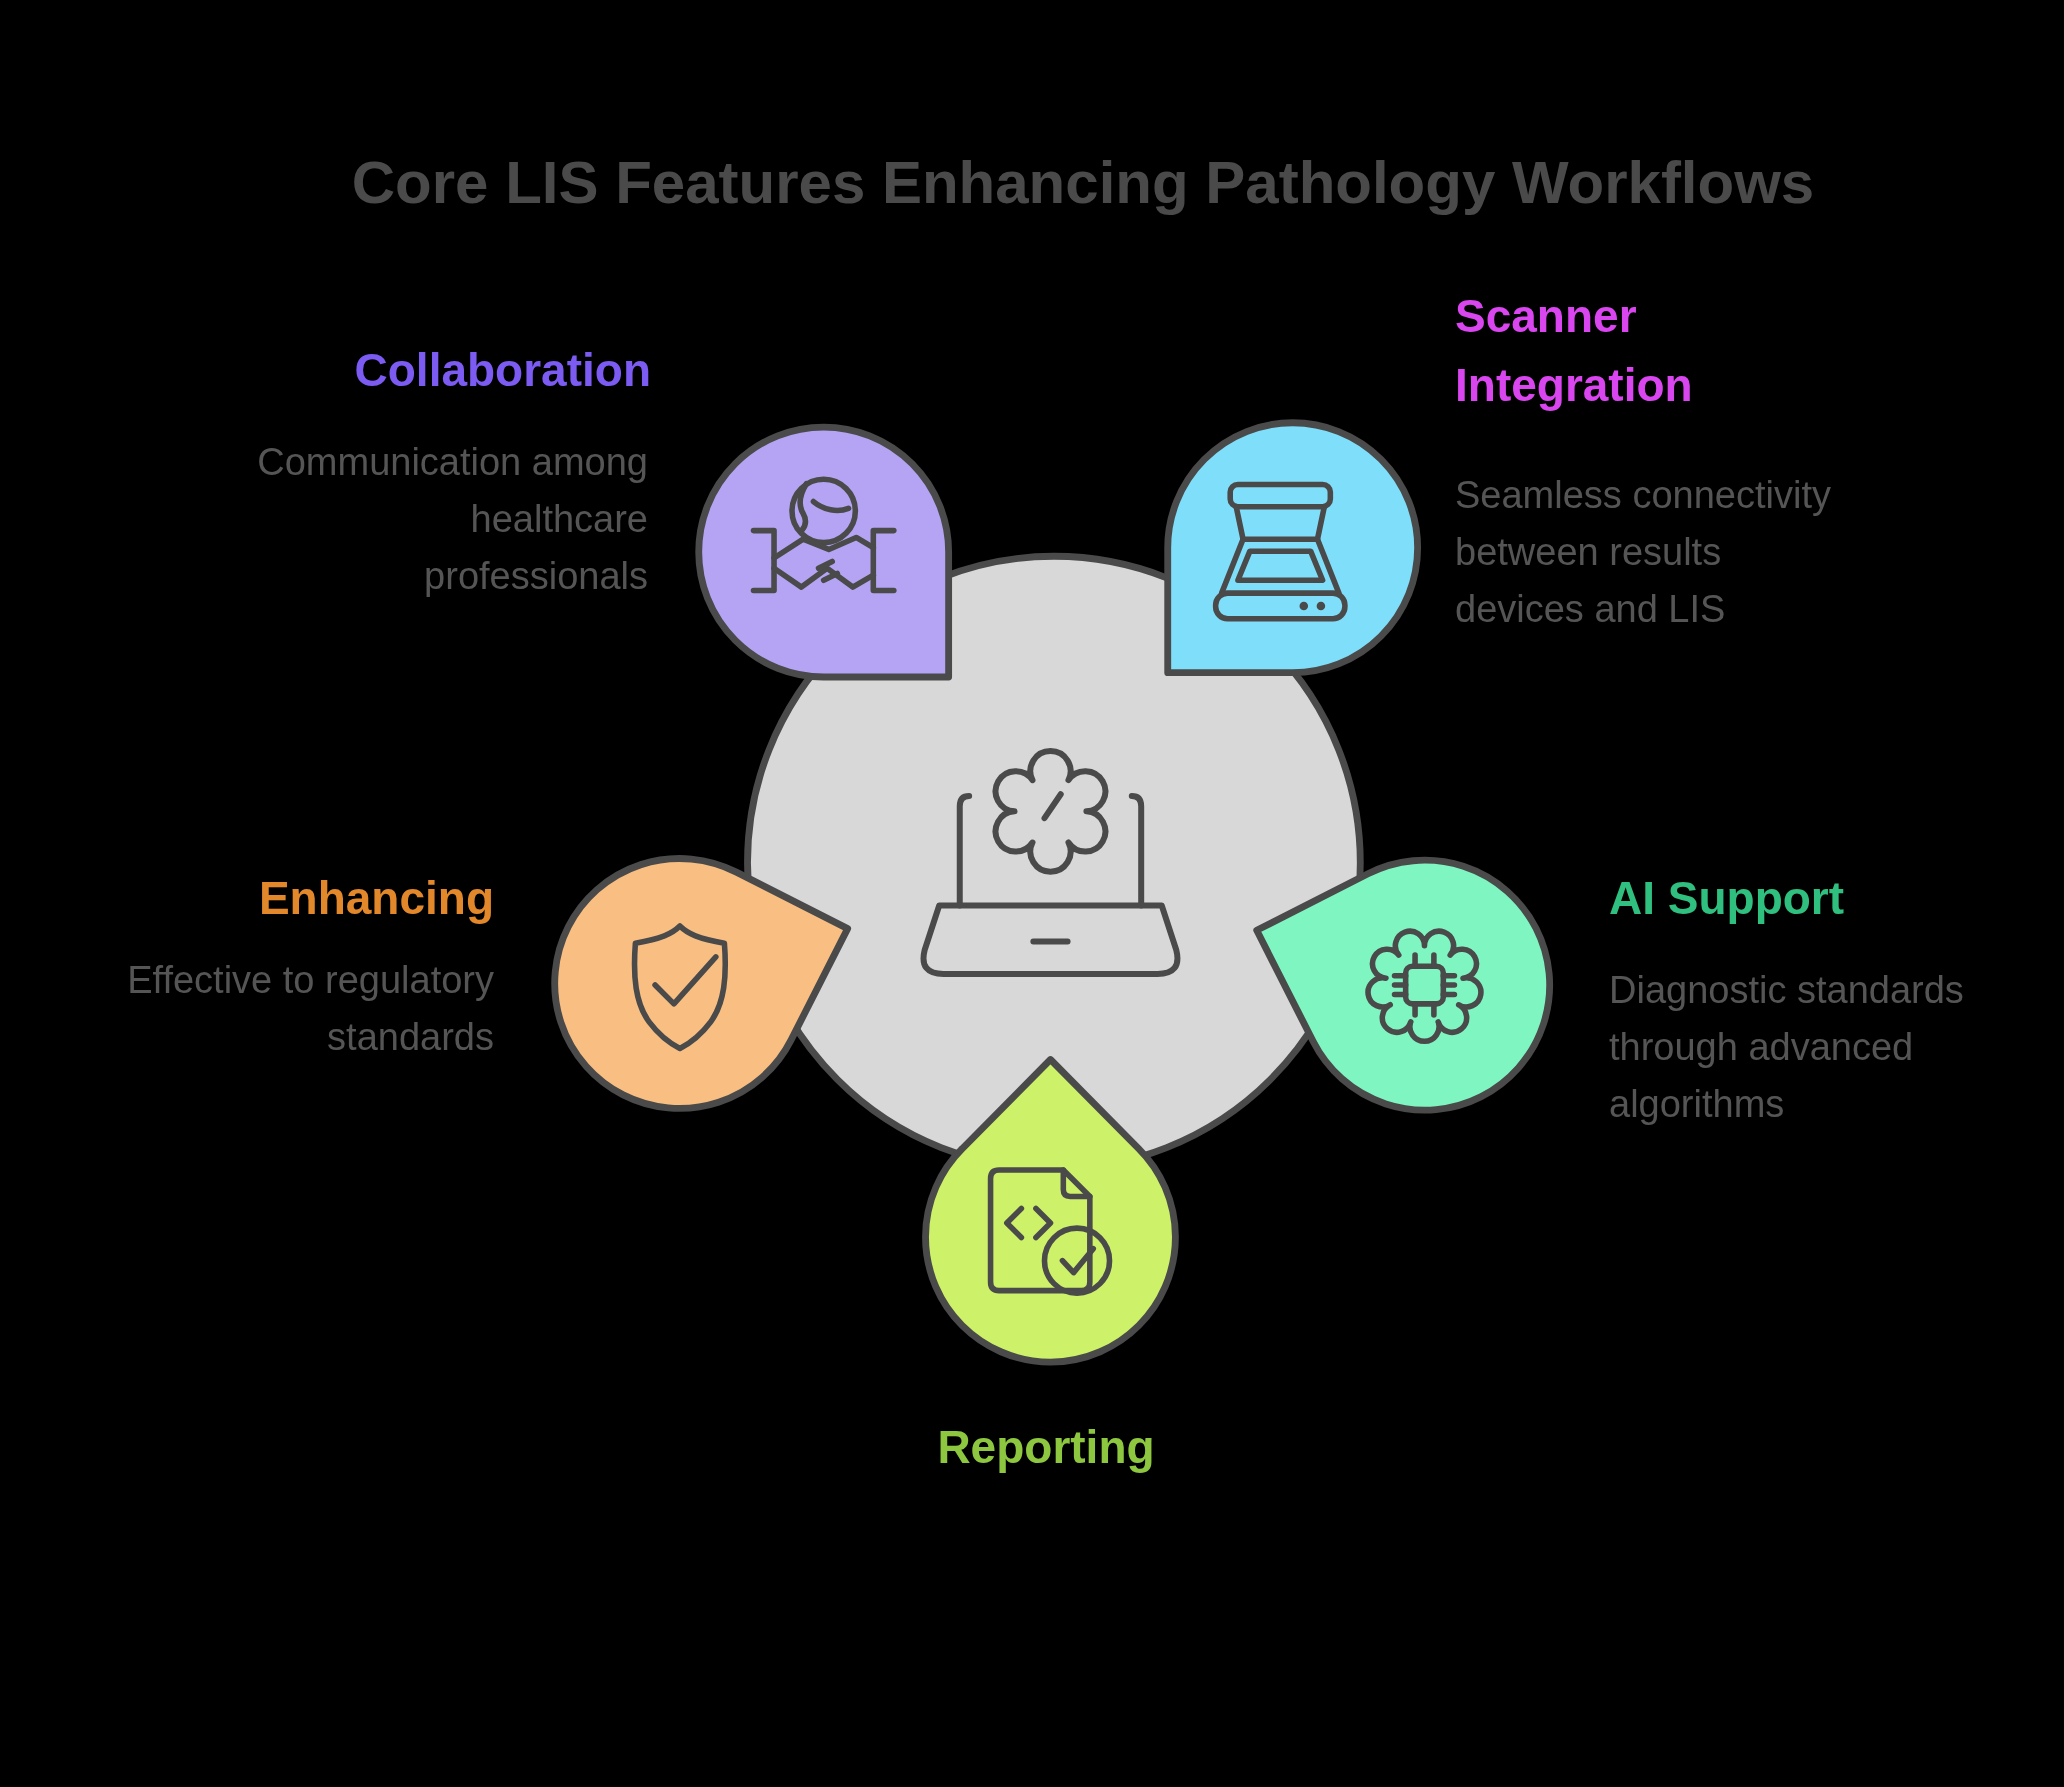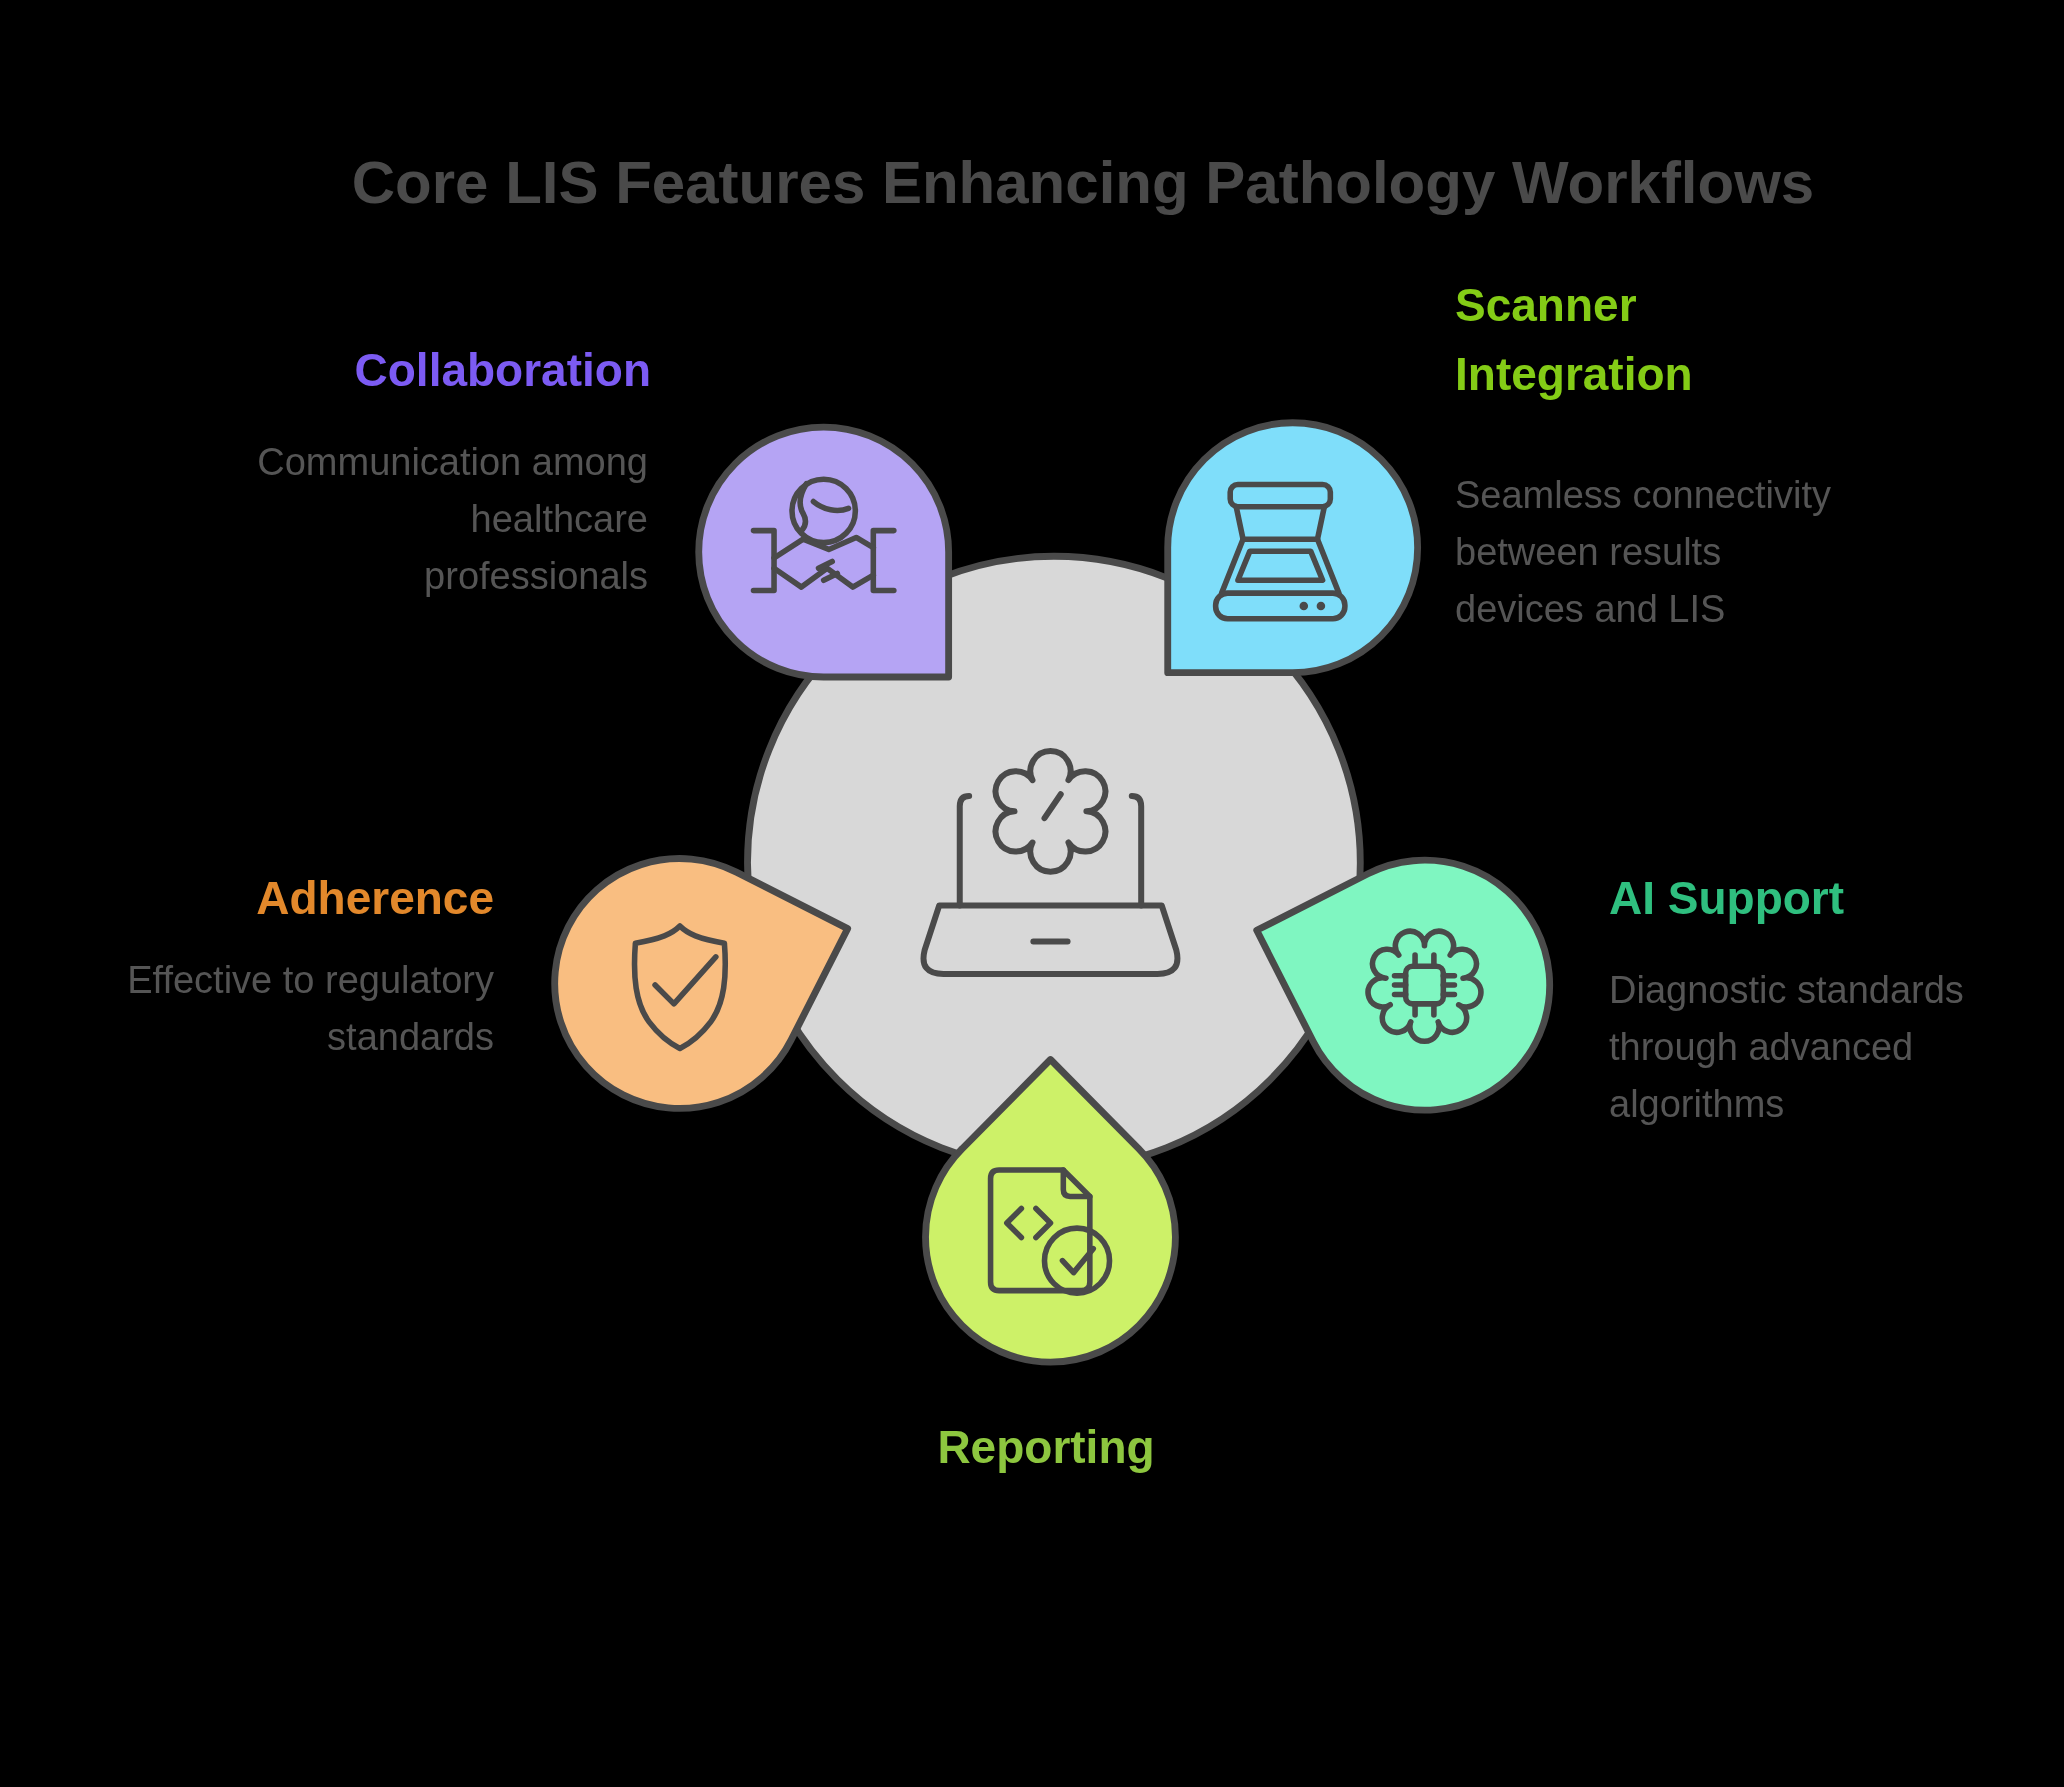--- a/index.html
+++ b/index.html
@@ -107,25 +107,25 @@
       <path class="icon-thin" d="M 794 1082 C 803 1091 816 1097 846 1102 C 849 1141 846 1172 830 1194 C 818 1210 804 1220 794 1225 C 784 1220 770 1210 758 1194 C 742 1172 739 1141 742 1102 C 772 1097 785 1091 794 1082 Z"></path>
       <path class="icon-thin" d="M 765 1151 L 787 1173 L 836 1118"></path>
     </g>
   </svg>
 
   <div id="page-title" class="abs">Core LIS Features Enhancing Pathology Workflows</div>
 
   <div id="collab-heading" class="abs feature-heading ta-r" style="color: rgb(124, 91, 243);">Collaboration</div>
   <div id="collab-desc" class="abs feature-desc ta-r">Communication among healthcare professionals</div>
 
-  <div id="scanner-heading" class="abs feature-heading ta-l" style="color: #84cc16;">Scanner Integration</div>
+  <div id="scanner-heading" class="abs feature-heading ta-l" style="color: #d946ef; margin-top: 11px;">Scanner Integration</div>
   <div id="scanner-desc" class="abs feature-desc ta-l">Seamless connectivity between results devices and LIS</div>
 
   <div id="ai-heading" class="abs feature-heading ta-l" style="color: rgb(47, 191, 127);">AI Support</div>
   <div id="ai-desc" class="abs feature-desc ta-l">Diagnostic standards through advanced algorithms</div>
 
   <div id="reporting-heading" class="abs feature-heading ta-c" style="color: rgb(141, 198, 63);">Reporting</div>
 
-  <div id="compliance-heading" class="abs feature-heading ta-r" style="color: rgb(226, 136, 43);">Adherence</div>
+  <div id="compliance-heading" class="abs feature-heading ta-r" style="color: rgb(226, 136, 43);">Enhancing</div>
   <div id="compliance-desc" class="abs feature-desc ta-r">Effective to regulatory standards</div>
 
 </div>
 
 
 </body></html>

